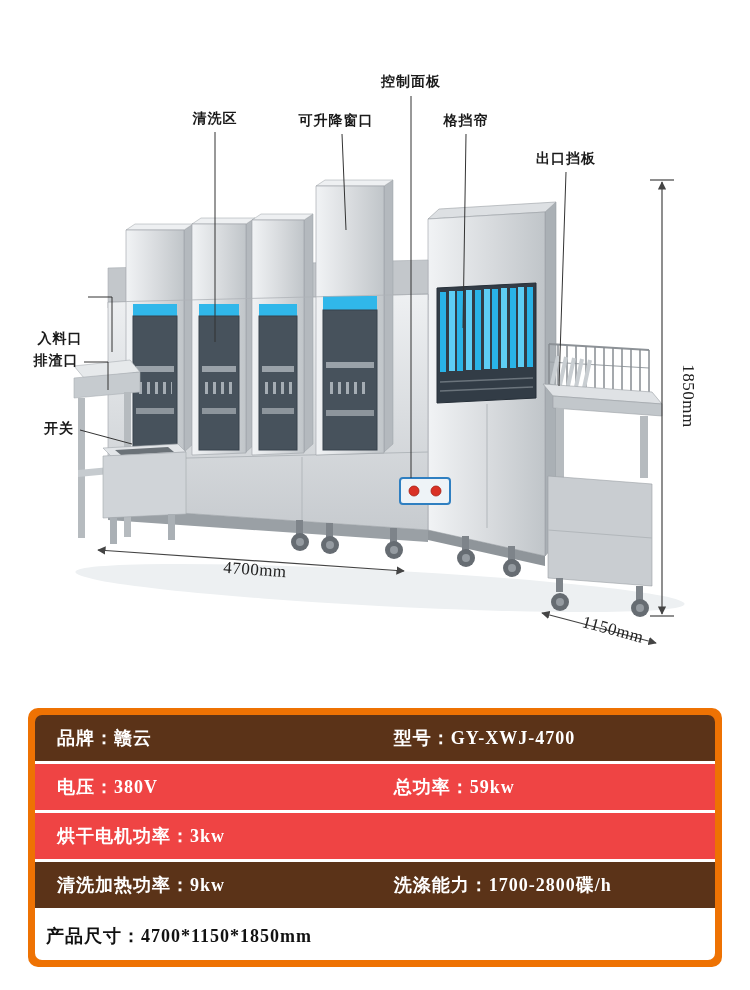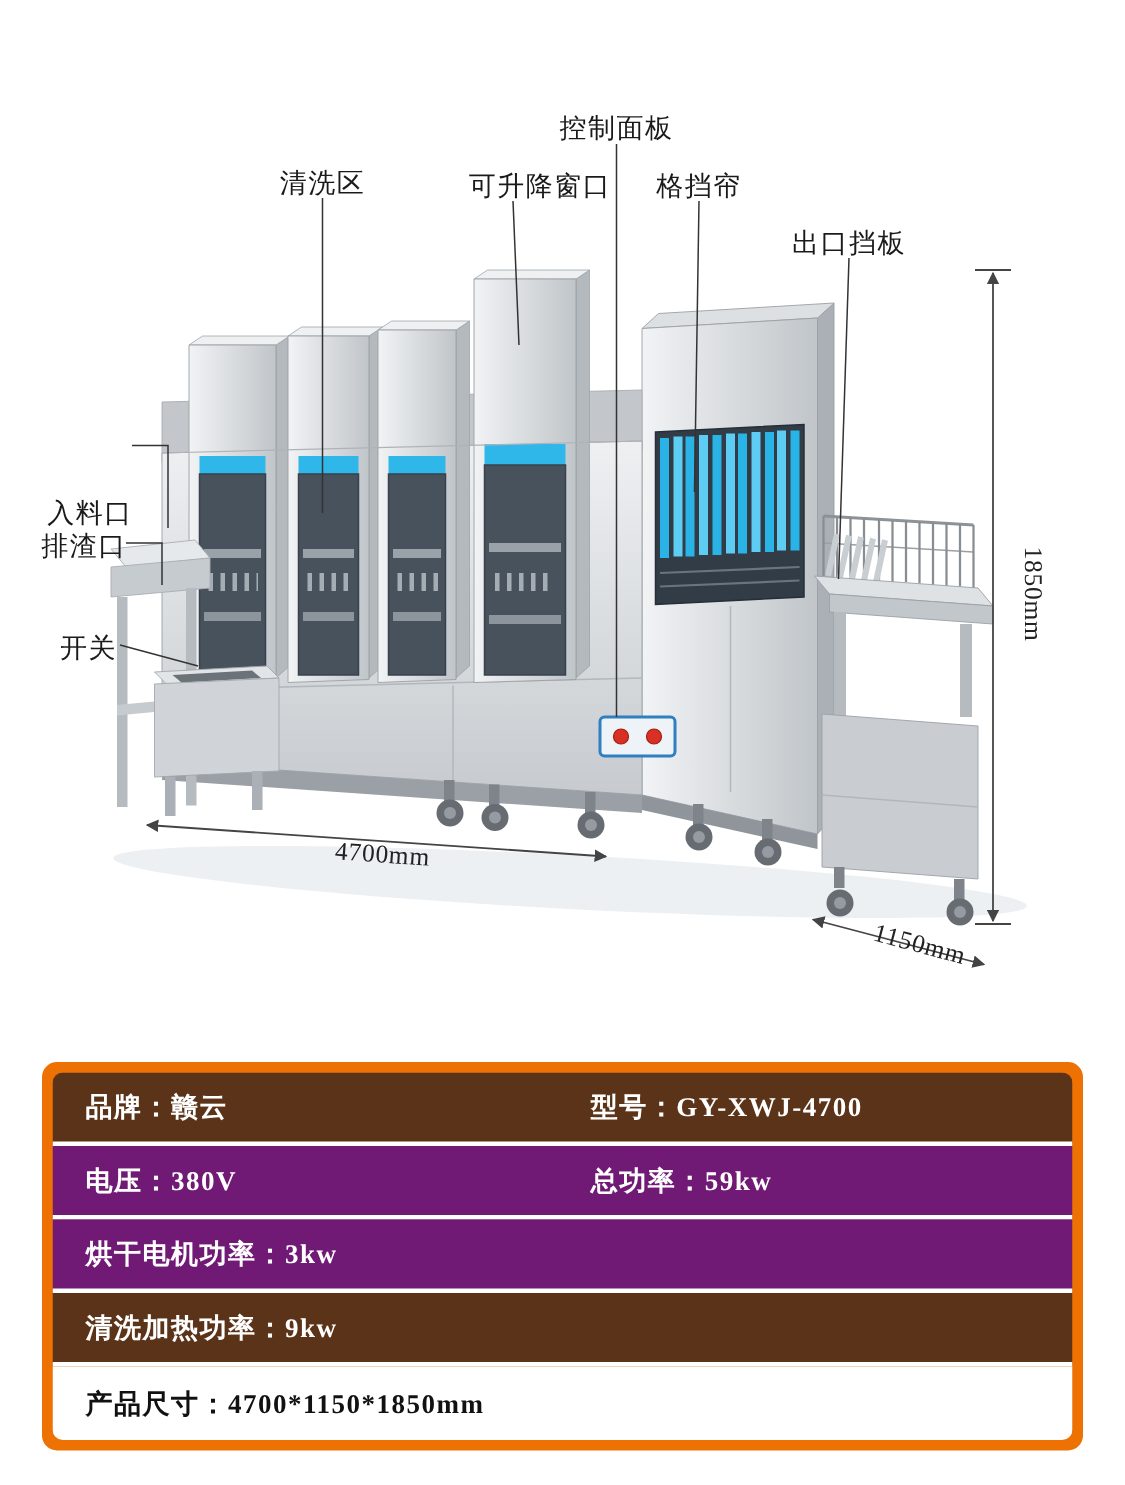--- a/index.html
+++ b/index.html
@@ -1,41 +1,41 @@
 <!DOCTYPE html>
 <html><head>
 <meta charset="utf-8">
 <style>
   * { margin:0; padding:0; box-sizing:border-box; }
   html,body { width:750px; height:990px; background:#fff; overflow:hidden;
               font-family:"Liberation Serif","DejaVu Serif",serif; }
   .diagram { position:relative; width:750px; height:700px; background:#fff; }
   .machine-svg { position:absolute; left:0; top:0; width:750px; height:700px; }
   .callout { position:absolute; transform:translateX(-50%); white-space:nowrap;
-             font-size:18px; color:#1a1a1a; letter-spacing:1px; }
+             font-size:14px; color:#1a1a1a; letter-spacing:1px;font-weight:bold; }
   .dim { position:absolute; font-size:17px; color:#222; letter-spacing:.5px;
          text-align:center; white-space:nowrap; }
   .dim-length { left:195px; top:560px; width:120px; transform:rotate(4deg); }
   .dim-depth  { left:558px; top:620px; width:110px; transform:rotate(15deg); }
   .dim-height { left:648px; top:386px; width:80px;  transform:rotate(90deg); }
 
   .spec-table { width:694px; margin:8px auto 0; background:#ee7203;
                 border-radius:10px; padding:7px; }
   .spec-inner { border-radius:7px; overflow:hidden; }
   .spec-row { display:flex; height:49px; align-items:center;
               border-bottom:3px solid #fff; }
   .spec-row:last-child { border-bottom:none; }
   .theme-dark   { background:#5b3318; }
-  .theme-orange { background:#701a75; }
+  .theme-orange { background:#ef4444; }
   .theme-footer { background:#ffffff; }
   .cell { color:#fff; font-weight:bold; font-size:18px; letter-spacing:1px;
           white-space:nowrap; }
   .cell-left  { width:51%; padding-left:22px; }
   .cell-right { width:49%; padding-left:12px; }
-  .cell-full  { width:100%; padding-left:22px; color:#111; }
+  .cell-full  { width:100%; padding-left:11px; color:#111; }
 </style>
 </head>
 <body>
 
 <div class="diagram">
 
   <svg class="machine-svg" viewBox="0 0 750 700">
     <defs>
       <linearGradient id="gSteelV" x1="0" y1="0" x2="0" y2="1">
         <stop offset="0" stop-color="#eef0f2"></stop>
@@ -221,21 +221,21 @@
       <line x1="662" y1="182" x2="662" y2="614" marker-start="url(#arrow)" marker-end="url(#arrow)"></line>
       <line x1="650" y1="180" x2="674" y2="180"></line>
       <line x1="650" y1="616" x2="674" y2="616"></line>
       <line x1="98" y1="550" x2="404" y2="571" marker-start="url(#arrow)" marker-end="url(#arrow)"></line>
       <line x1="542" y1="613" x2="656" y2="643" marker-start="url(#arrow)" marker-end="url(#arrow)"></line>
     </g>
   </svg>
 
   <div class="callout" style="left:411px; top:73px;">控制面板</div>
   <div class="callout" style="left:215px; top:110px;">清洗区</div>
-  <div class="callout" style="left:360px; top:112px;text-align:right;">可升降窗口</div>
+  <div class="callout" style="left:336px; top:112px;text-align:right;">可升降窗口</div>
   <div class="callout" style="left:466px; top:112px;text-align:right;">格挡帘</div>
   <div class="callout" style="left:566px; top:150px;">出口挡板</div>
   <div class="callout" style="left:60px;  top:287px;margin-top:43px;">入料口</div>
   <div class="callout" style="left:56px;  top:352px;">排渣口</div>
   <div class="callout" style="left:59px;  top:420px;">开关</div>
 
   <div class="dim dim-length">4700mm</div>
   <div class="dim dim-depth">1150mm</div>
   <div class="dim dim-height">1850mm</div>
 </div>
@@ -248,18 +248,19 @@
     </div>
     <div class="spec-row theme-orange">
       <div class="cell cell-left">电压：380V</div>
       <div class="cell cell-right">总功率：59kw</div>
     </div>
     <div class="spec-row theme-orange">
       <div class="cell cell-left">烘干电机功率：3kw</div>
     </div>
     <div class="spec-row theme-dark">
       <div class="cell cell-left">清洗加热功率：9kw</div>
+      <div class="cell cell-right">洗涤能力：1700-2800碟/h</div>
     </div>
     <div class="spec-row theme-footer">
       <div class="cell cell-full">产品尺寸：4700*1150*1850mm</div>
     </div>
   </div>
 </div>
 
 </body></html>

